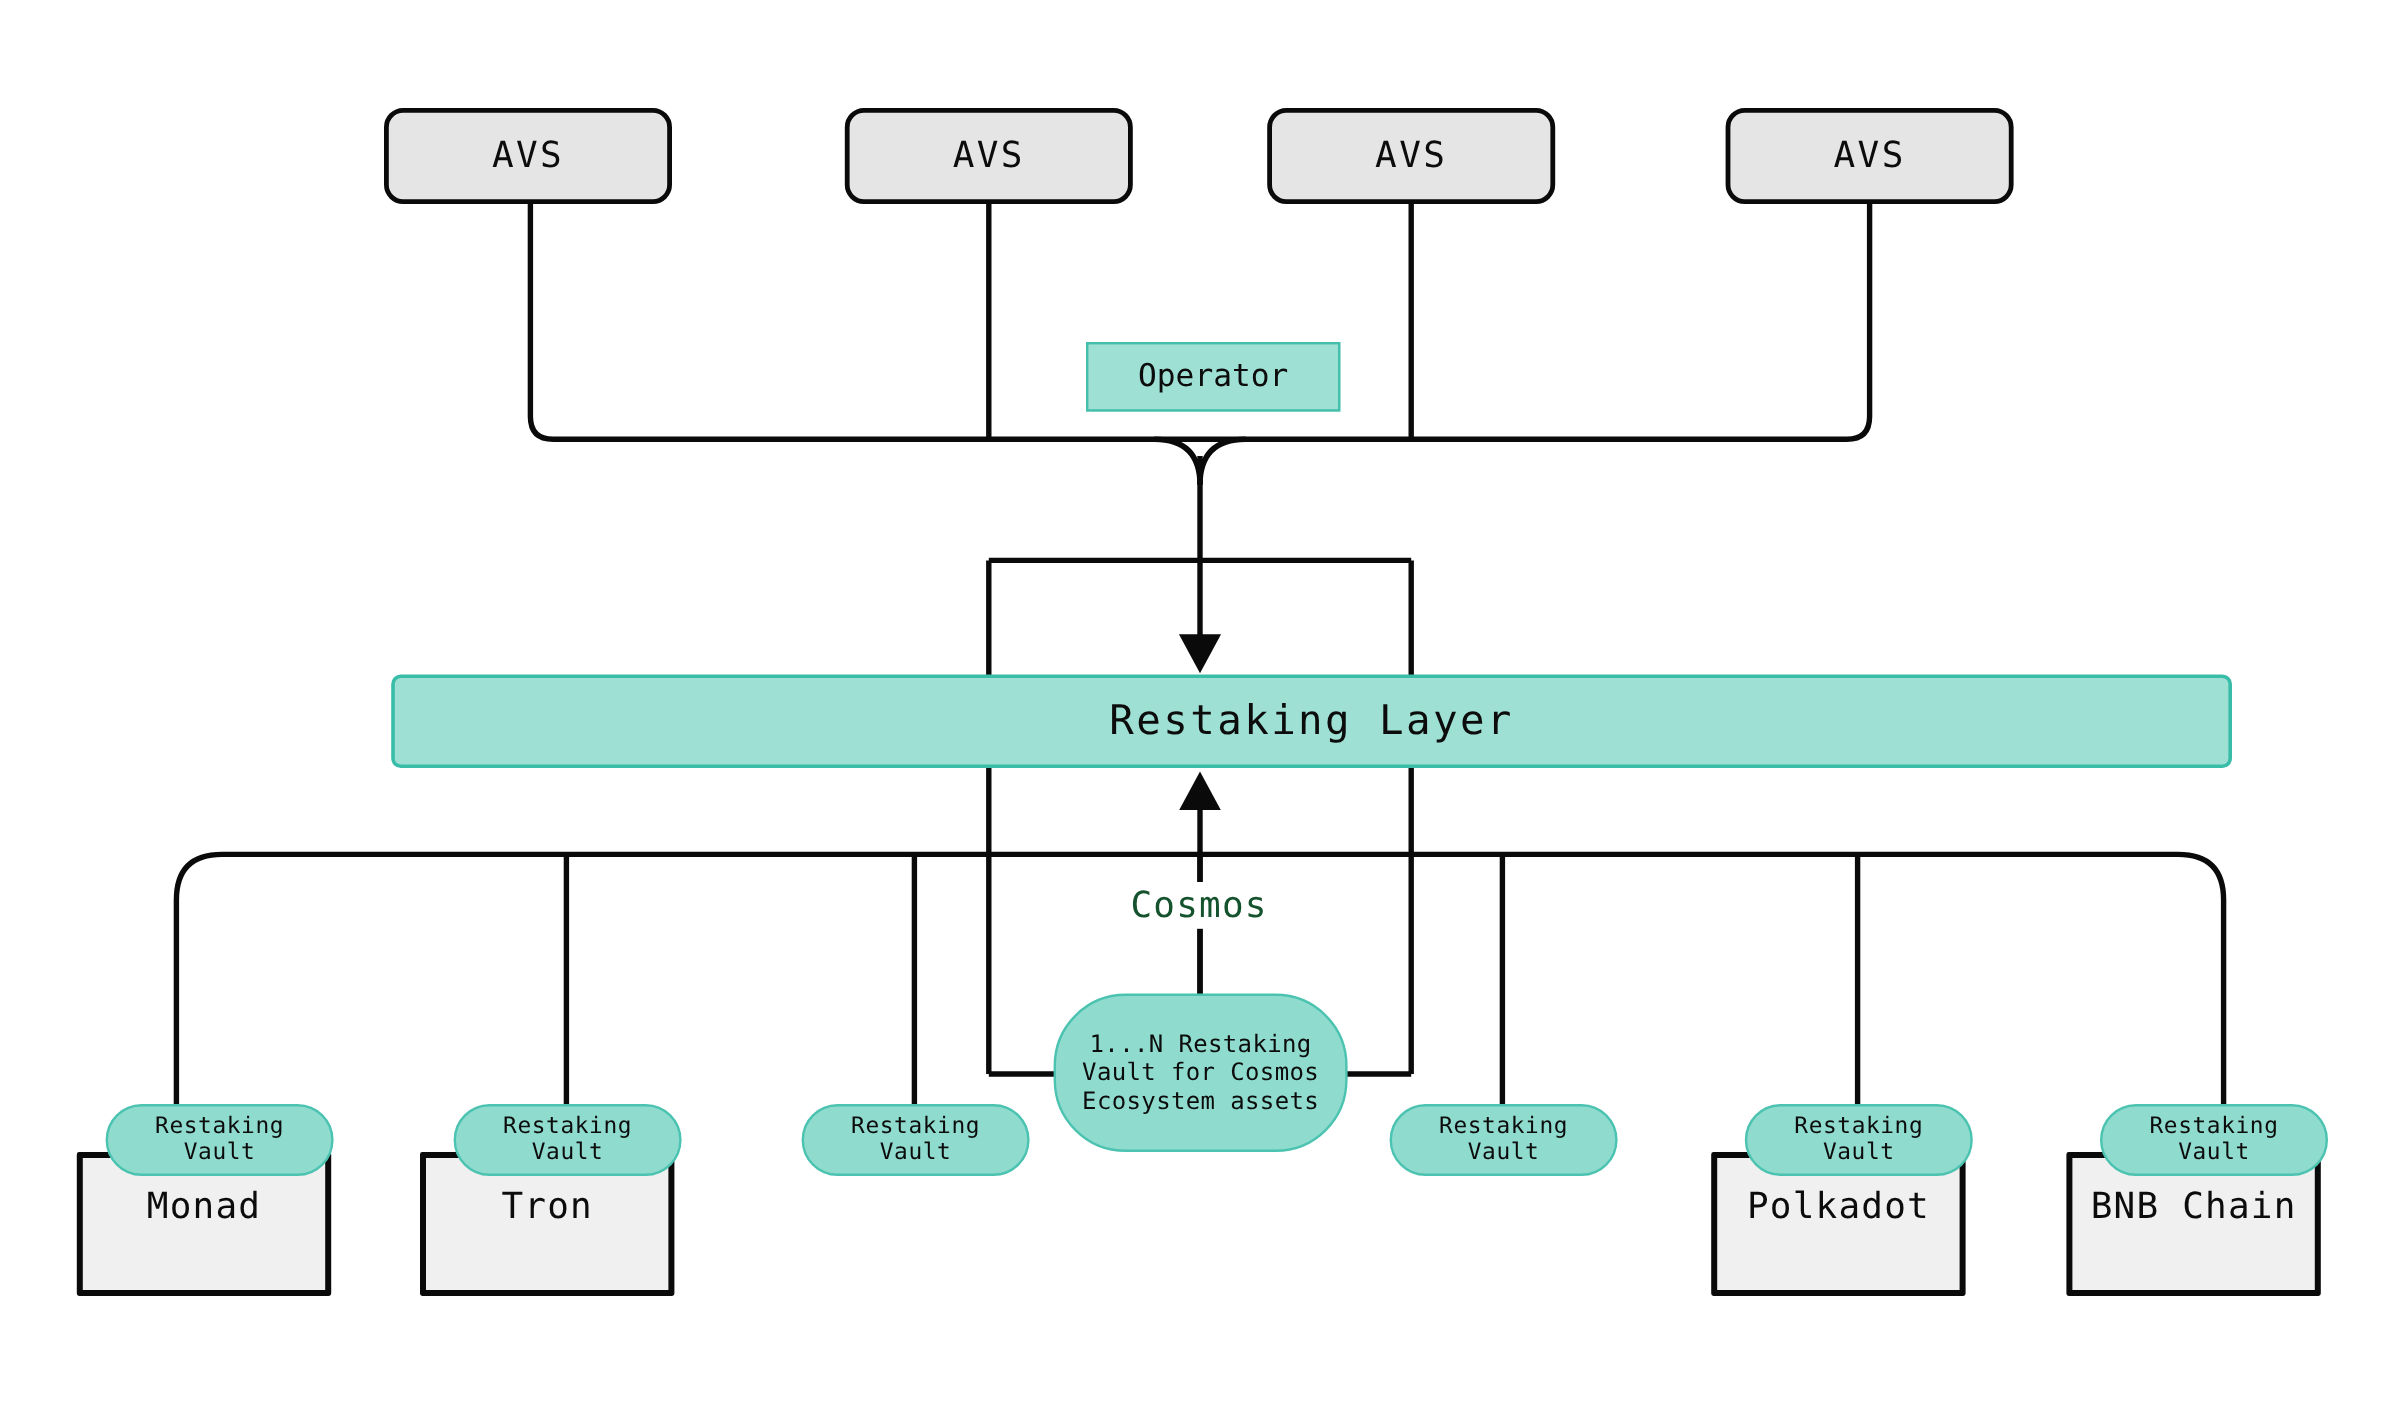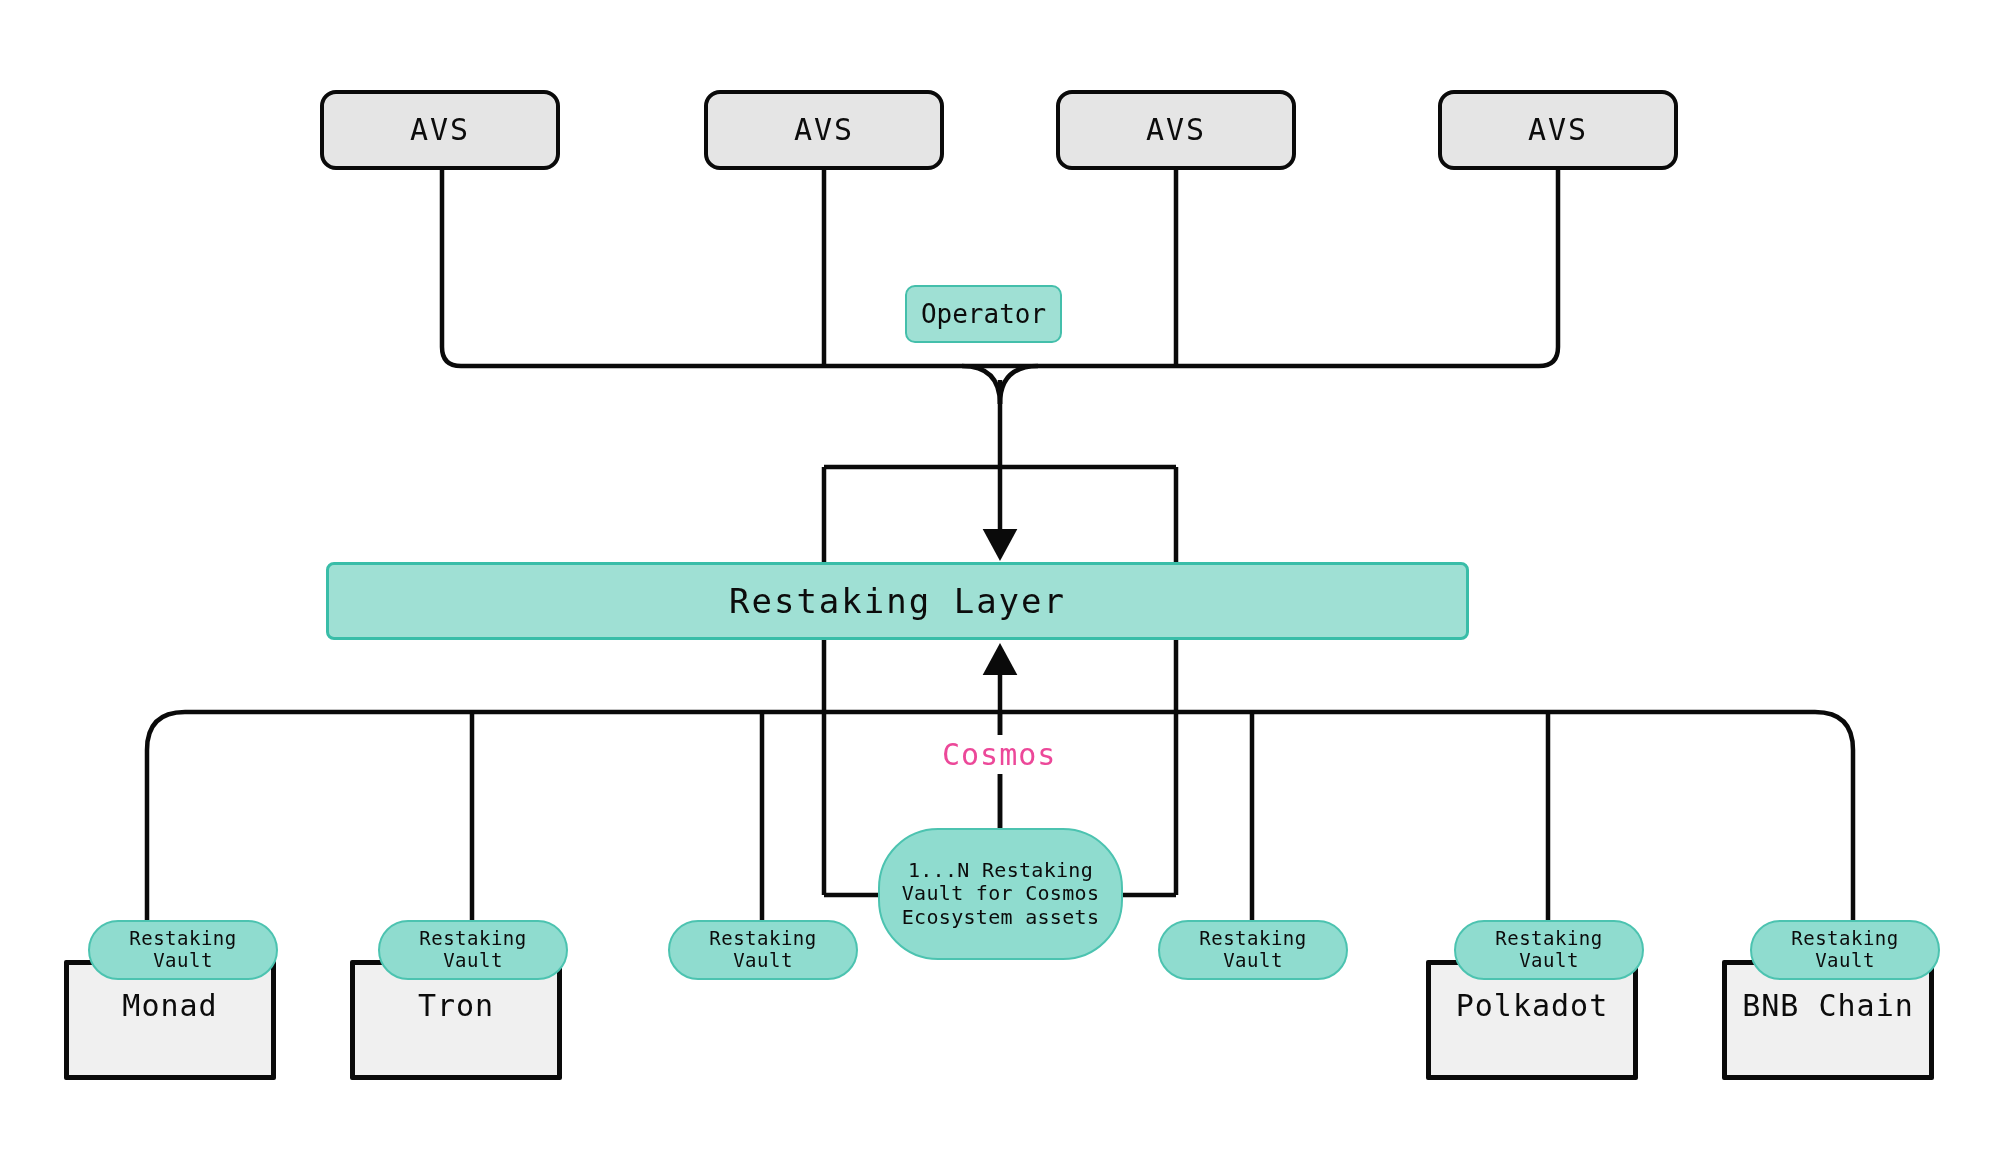--- a/index.html
+++ b/index.html
@@ -50,34 +50,34 @@
     border-radius: 16px;
     font-size: 30px;
     letter-spacing: 2px;
     z-index: 6;
   }
 
   
   .operator-box {
     left: 905px;
     top: 285px;
-    width: 157px;
+    width: 212px;
     height: 58px;
     background: #9fe0d4;
     border: 2px solid #44bfab;
-    border-radius: 10px;
+    border-radius: 0;
     font-size: 26px;
     z-index: 6;
   }
 
   
   .restaking-layer {
     left: 326px;
     top: 562px;
-    width: 1143px;
+    width: 1534px;
     height: 78px;
     background: #9fe0d4;
     border: 3px solid #39bda8;
     border-radius: 8px;
     font-size: 34px;
     letter-spacing: 2px;
     z-index: 6;
   }
 
   
@@ -120,21 +120,21 @@
     border: 2px solid #4cc3b0;
     border-radius: 60px;
     font-size: 20px;
     letter-spacing: 0.3px;
     z-index: 7;
   }
 
   
   .edge-label {
     position: absolute;
-    color: #ec4899;
+    color: #14532d;
     font-size: 30px;
     letter-spacing: 1px;
     background: #ffffff;
     padding: 2px 10px;
     z-index: 8;
     white-space: nowrap;
   }
   .cosmos-label {
     left: 932px;
     top: 735px;

